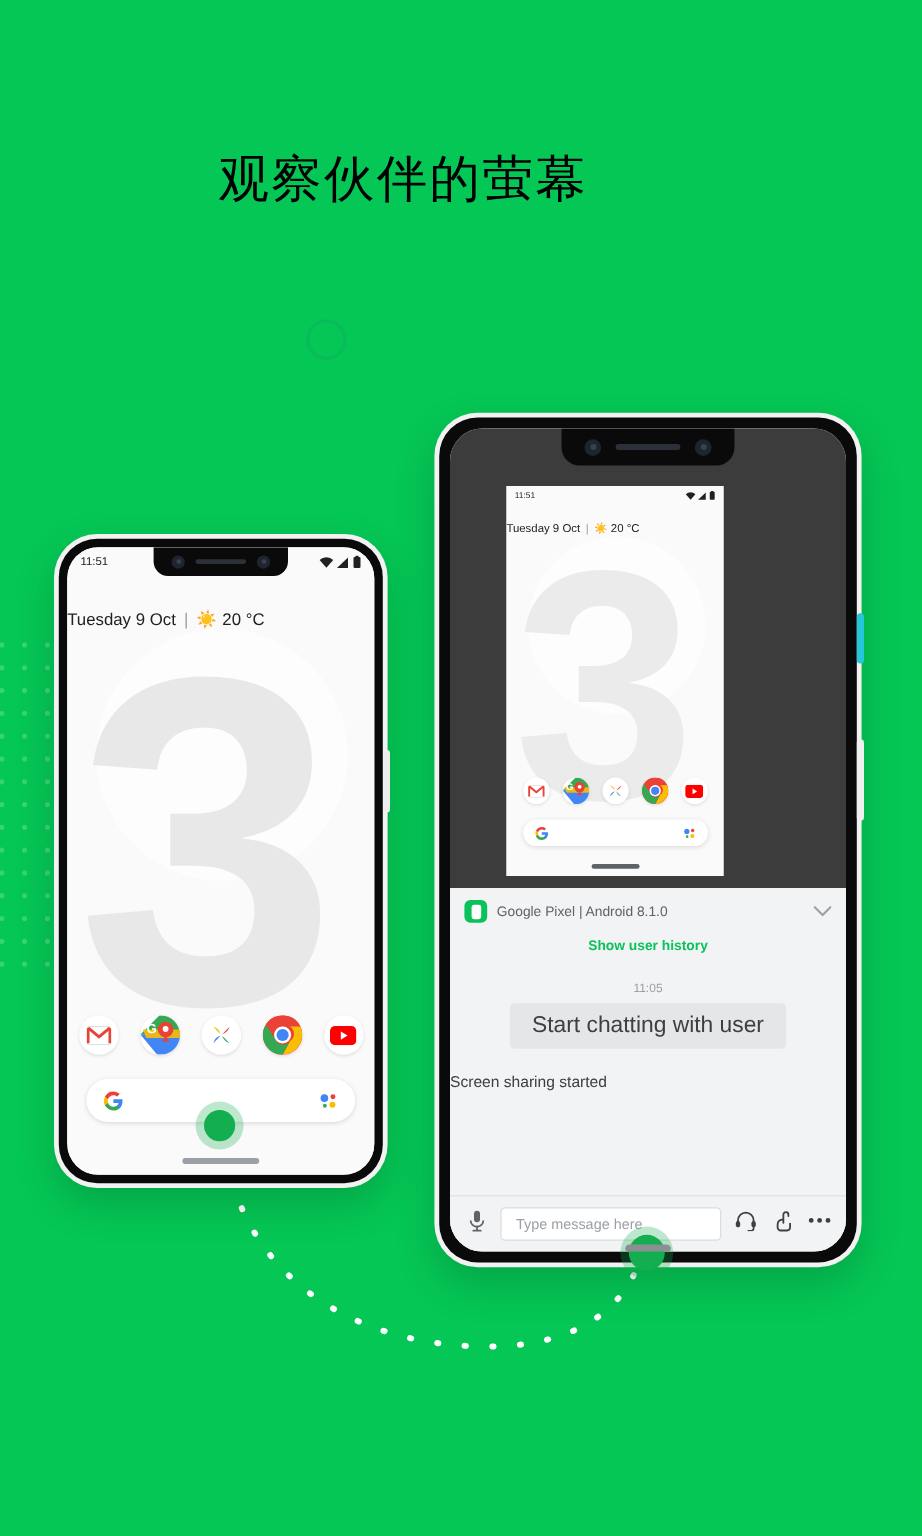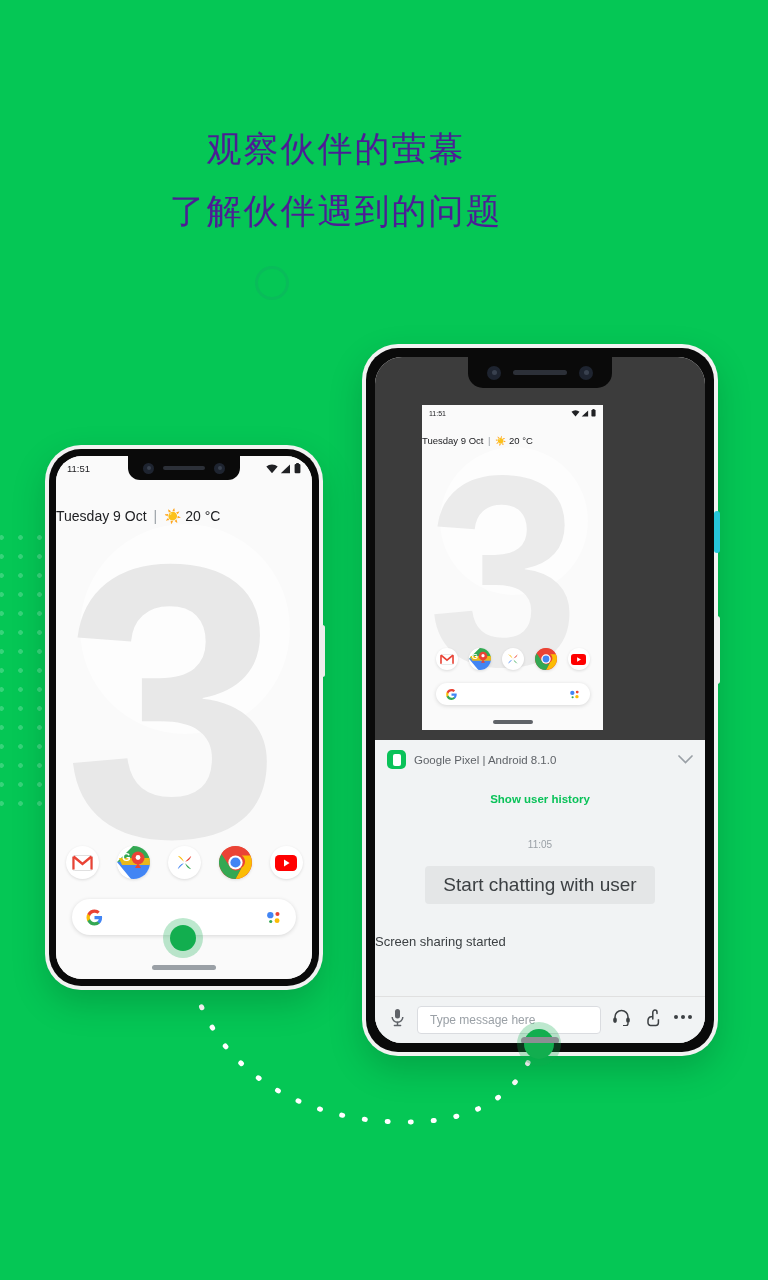--- a/index.html
+++ b/index.html
@@ -21,22 +21,22 @@
   .ring{
     position:absolute; left:255px; top:266px; width:34px; height:34px;
     border:3px solid #0bb85c; border-radius:50%;
     opacity:.75;
   }
   .dotted-path{ position:absolute; left:0; top:940px; width:768px; height:220px; }
 
   
   .headline{
     position:absolute; top:118px; left:0; width:672px;
-    text-align:center; color:#4c1d95;
-    font-size:35px; line-height:62px; font-weight:400;
+    text-align:center; color:#000000;
+    font-size:42px; line-height:62px; font-weight:400;
     letter-spacing:2px;
   }
 
   
   .phone{ position:absolute; }
   .phone .frame{
     position:absolute; inset:0;
     background:#f2f2f2;
     border-radius:36px;
     box-shadow:0 14px 34px rgba(0,0,0,.17);
@@ -102,21 +102,21 @@
     box-shadow:0 0 0 7px rgba(18,174,79,.28);
     z-index:9;
   }
 
   
   .darkbg{ position:absolute; inset:0; background:#3c3c3c; }
 
   
   .panel{
     position:absolute; left:0; width:100%; background:#f1f3f4;
-    z-index:8; display:flex; flex-direction:column;gap:10px;
+    z-index:8; display:flex; flex-direction:column;
   }
   .panel-head{
     display:flex; align-items:center; gap:8px;
     padding:10px 12px 8px 12px;
   }
   .dev-icon{
     width:19px; height:19px; border-radius:5px; background:#0ac259;
     display:flex; align-items:center; justify-content:center; flex:0 0 auto;
   }
   .dev-icon span{ width:8px; height:12px; border-radius:2px; background:#fff; }
@@ -151,21 +151,20 @@
 
 <div class="dot-grid"></div>
 <div class="ring"></div>
 
 <svg class="dotted-path" viewBox="0 0 768 220">
   <path d="M185 0 C 195 120, 290 180, 400 182 C 480 184, 528 150, 538 92" fill="none" stroke="#ffffff" stroke-width="5" stroke-linecap="round" stroke-dasharray="1 22"></path>
 </svg>
 
 <div class="headline">
   <div>观察伙伴的萤幕</div>
-  <div>了解伙伴遇到的问题</div>
 </div>
 
 <div class="phone" style="left:45px; top:445px; width:278px; height:545px;">
   <div class="frame"></div>
 
   <div class="sbtn" style="right:-2px; top:180px; width:5px; height:52px; background:#ededed;"></div>
 
   <div class="screen" style="left:11px; top:11px; width:256px; height:523px; border-radius:26px;">
 
     <div class="wallpaper">

